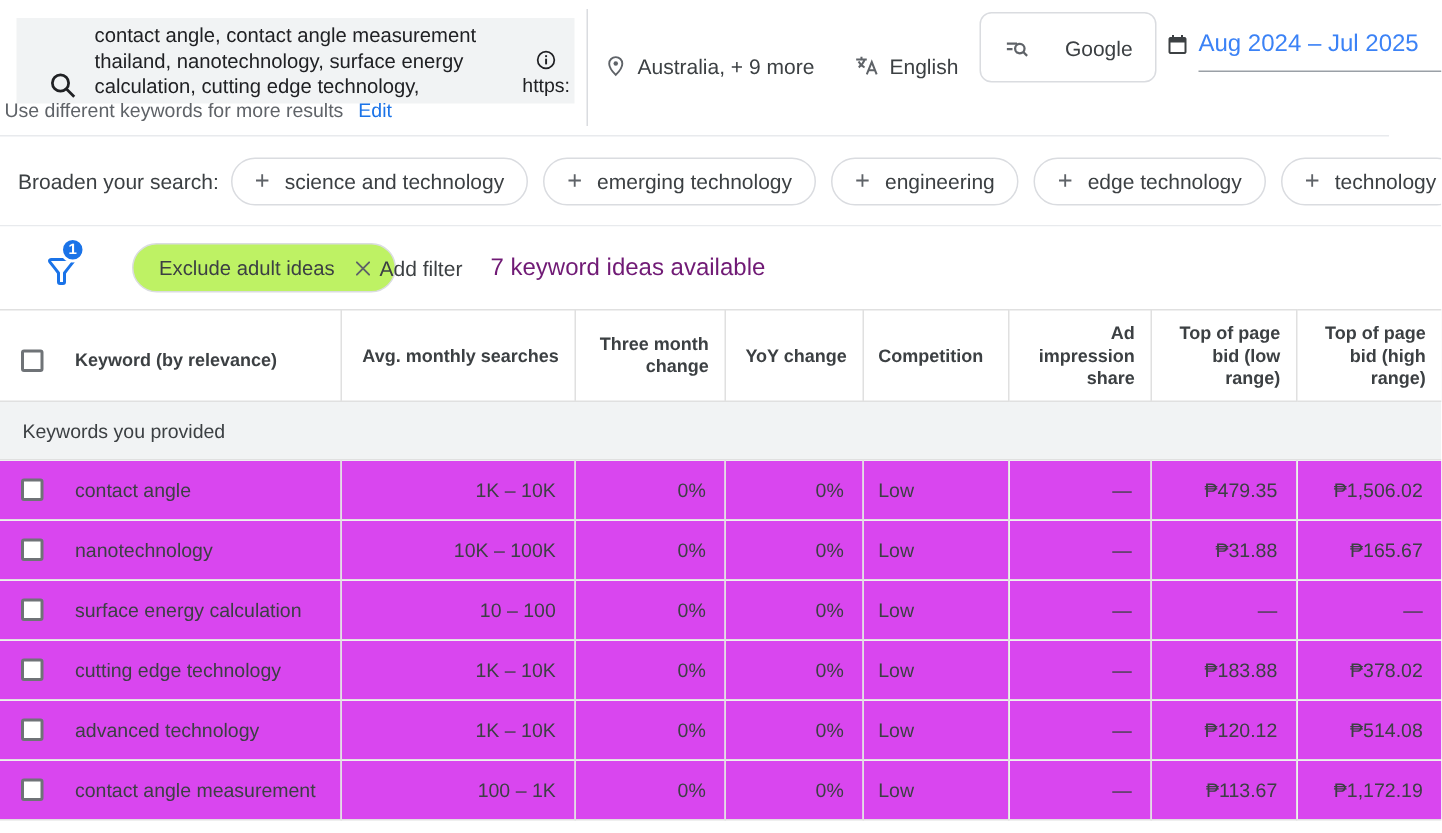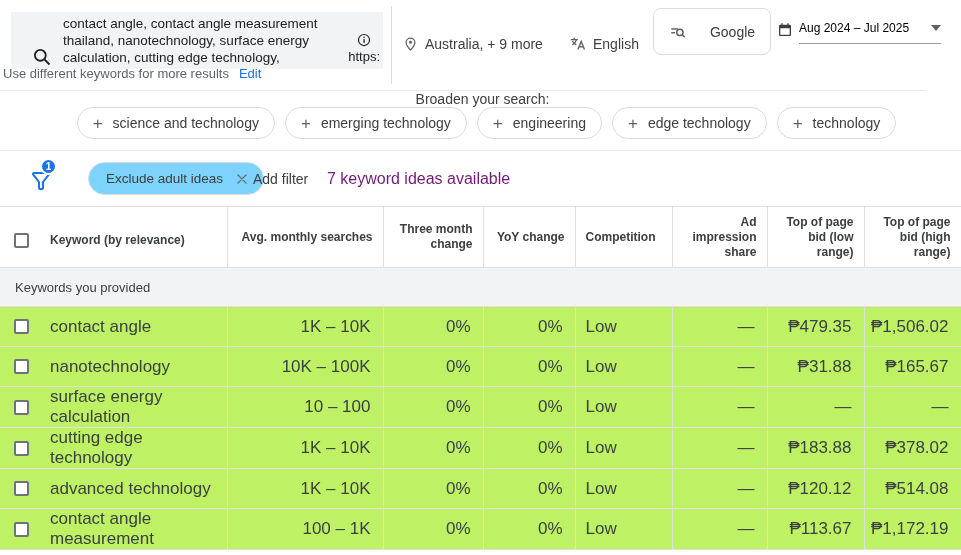--- a/index.html
+++ b/index.html
@@ -27,28 +27,28 @@
   .setting-location { left:403px; top:23px; }
   .setting-language { left:569px; top:23px; }
   .network-box {
     position:absolute; left:653px; top:8px; width:118px; height:47px;
     border:1px solid #dadce0; border-radius:8px; background:#fff;
     display:flex; align-items:center; justify-content:center; gap:23px;
     font-size:14px; color:#3c4043; cursor:pointer;
   }
   .date-picker { position:absolute; left:777px; top:21px; display:flex; align-items:flex-start; gap:6px; cursor:pointer; }
   .date-underline { display:flex; align-items:center; border-bottom:1px solid #9aa0a6; padding-bottom:8px; }
-  .date-text { font-size:12px; color:#000000; white-space:nowrap; }
+  .date-text { font-size:16px; color:#3b82f6; white-space:nowrap; }
   .date-caret { margin-left:22px; width:0; height:0; border-left:5px solid transparent; border-right:5px solid transparent; border-top:6px solid #5f6368; }
 
   
   .broaden-row {
     position:absolute; left:0; top:91px; width:961px; height:60px;
     border-bottom:1px solid #e8eaed; display:flex; align-items:center;
-    padding-left:12px; overflow:hidden;flex-direction:column;
+    padding-left:12px; overflow:hidden;
   }
   .broaden-label { font-size:14px; color:#3c4043; margin-right:8px; white-space:nowrap; }
   .chips { display:flex; gap:10px; flex-wrap:nowrap; }
   .chip {
     flex:0 0 auto; height:32px; border:1px solid #dadce0; border-radius:16px;
     display:flex; align-items:center; gap:10px; padding:0 15px;
     font-size:14px; color:#3c4043; background:#fff; cursor:pointer; white-space:nowrap;
   }
   .plus { font-size:17px; color:#5f6368; line-height:1; font-weight:400; }
 
@@ -57,37 +57,37 @@
   .funnel-wrap { position:absolute; left:29px; top:12px; width:30px; height:30px; cursor:pointer; }
   .funnel-wrap svg { position:absolute; left:0; bottom:0; }
   .filter-badge {
     position:absolute; left:11px; top:-5px; width:17px; height:17px; border-radius:50%;
     background:#1a73e8; border:2px solid #fff; color:#fff; font-size:10px; font-weight:bold;
     display:flex; align-items:center; justify-content:center;
   }
   .filter-chip {
     position:absolute; left:88px; top:11px; height:33px; border:1px solid #dadce0; border-radius:17px;
     display:flex; align-items:center; gap:12px; padding:0 14px 0 17px;
-    font-size:13.5px; color:#3c4043; cursor:pointer; background:#7dd3fc;
+    font-size:13.5px; color:#3c4043; cursor:pointer; background:#bef264;
   }
   .chip-close { display:flex; align-items:center; cursor:pointer; }
   .add-filter { position:absolute; left:253px; top:0; height:55px; display:flex; align-items:center; font-size:14px; color:#3c4043; cursor:pointer; }
   .ideas-count { position:absolute; left:327px; top:0; height:55px; display:flex; align-items:center; font-size:16px; color:#701a75; }
 
   
   .kw-table { position:absolute; left:0; top:206px; width:961px; border-collapse:collapse; table-layout:fixed; }
   .kw-table th, .kw-table td { border-right:1px solid #e0e0e0; border-bottom:1px solid #e0e0e0; overflow:hidden; }
   .kw-table th {
     height:61px; border-top:1px solid #e0e0e0; background:#fff;
     font-size:12px; font-weight:bold; color:#3c4043; text-align:right;
     padding:0 10px 0 4px; vertical-align:middle; line-height:15px;
   }
   .kw-table th.col-keyword { text-align:right; padding:6px 8px 0 14px; }
   .kw-table th.col-competition { text-align:left; padding:0 8px 0 10px; }
-  .kw-table td { height:40px; font-size:17px; color:#3c4043; background:#bef264; }
+  .kw-table td { height:40px; font-size:13px; color:#3c4043; background:#d946ef; }
   td.cell-num { text-align:right; padding-right:12px; }
   td.cell-competition { text-align:left; padding-left:10px; }
   .section-row td {
     background:#f1f3f4; height:39px; padding-left:15px; font-size:13px; color:#3c4043;
     border-right:none; text-align:left;
   }
   .kw-cell { display:flex; align-items:center; gap:21px; padding-left:14px; }
   .checkbox {
     width:15px; height:15px; border:2px solid #6f7377; border-radius:2px; background:#fff;
     flex:0 0 auto; cursor:pointer; display:inline-block;

